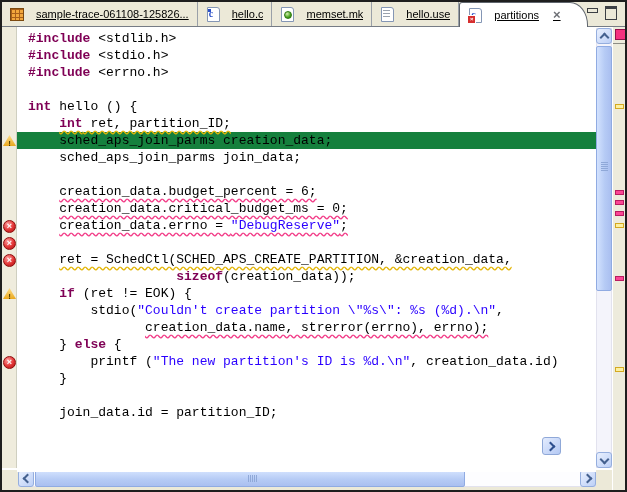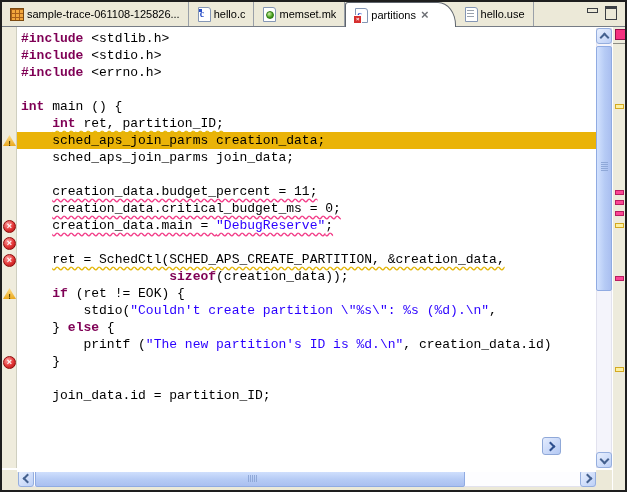--- a/index.html
+++ b/index.html
@@ -4,22 +4,22 @@
 <style>
   html,body{margin:0;padding:0;background:#fff;}
   .window{position:relative;width:627px;height:492px;box-sizing:border-box;
     border:2px solid #1e1e1e;background:#ece9d8;overflow:hidden;
     font-family:"Liberation Sans",sans-serif;}
   .app{position:absolute;left:0;top:0;width:623px;height:488px;}
 
   
   .tabbar{position:absolute;left:0;top:0;width:623px;height:24px;background:#ece9d8;
     border-bottom:1px solid #767c85;display:flex;align-items:stretch;z-index:5;}
-  .tab{position:relative;display:flex;align-items:center;gap:2px;padding:0 8px 0 7px;
-    font-size:11px;color:#000;box-sizing:border-box;cursor:default;}
+  .tab{position:relative;display:flex;align-items:center;gap:11px;padding:0 8px 0 7px;
+    font-size:11px;color:#000;box-sizing:border-box;cursor:default;text-decoration:underline;}
   .tab.inactive{border-right:1px solid #9aa0a8;}
   .tab.active{background:#fff;border:1px solid #5f656d;border-bottom:none;
     border-top-left-radius:3px;border-top-right-radius:18px 23px;
     padding-right:26px;margin-bottom:-1px;height:25px;z-index:6;}
   .tab-label{white-space:nowrap;overflow:hidden;}
   .tab-close{font-size:13px;font-weight:bold;color:#6e7076;margin-left:3px;line-height:12px;}
   
   .icon16{position:relative;width:16px;height:16px;flex:0 0 16px;}
   .ic-trace{position:absolute;left:1px;top:2px;width:12px;height:11px;background:#f2a73c;
     border:1px solid #7c4a10;
@@ -43,23 +43,23 @@
   .wc-max{right:7px;}
   .wc-max::after{content:"";position:absolute;left:1px;top:1px;width:10px;height:10px;
     border:1px solid #3c3f44;border-top-width:3px;}
 
   
   .main{position:absolute;left:0;top:24px;width:610px;height:444px;background:#fff;}
   .lruler{position:absolute;left:0;top:24px;width:14px;height:442px;background:#efecdd;
     border-right:1px solid #cfcfc0;z-index:2;}
   .editor{position:absolute;left:15px;top:24px;width:579px;height:442px;background:#fff;
     overflow:hidden;z-index:1;}
-  .code-line{height:17px;line-height:17px;white-space:pre;padding-left:4px;
+  .code-line{height:17px;line-height:17px;white-space:pre;padding-left:11px;
     font-family:"Liberation Mono",monospace;font-size:13px;}
-  .code-line.current{background:#eab308;}
+  .code-line.current{background:#15803d;}
   .kw{color:#7f0055;font-weight:bold;}
   .str{color:#2a00ff;}
   .pl{color:#000;}
   .sq-warning{text-decoration:underline wavy #e3b505;text-decoration-skip-ink:none;text-underline-offset:3px;}
   .sq-error{text-decoration:underline wavy #f23b87;text-decoration-skip-ink:none;text-underline-offset:3px;}
 
   
   .m-icon{position:absolute;left:1px;}
   .m-warning{width:13px;height:11px;background:linear-gradient(#ffdf8a,#eaa81d);
     clip-path:polygon(50% 0,100% 100%,0 100%);filter:drop-shadow(0 0 0.5px #7c5d00);}
@@ -131,67 +131,68 @@
           </span>
           <span class="tab-label">hello.c</span>
         </div>
         <div class="tab inactive">
           <span class="icon16">
             <span class="ic-page"></span>
             <span class="ic-ball"></span>
           </span>
           <span class="tab-label">memset.mk</span>
         </div>
+        <div class="tab inactive">
+          <span class="icon16">
+            <span class="ic-page"></span>
+            <span class="ic-lines"></span>
+          </span>
+          <span class="tab-label">hello.use</span>
+        </div>
         <div class="tab active">
           <span class="icon16">
             <span class="ic-page"></span>
             <span class="ic-c">c</span>
             <span class="ic-err-badge">×</span>
           </span>
           <span class="tab-label">partitions</span>
           <span class="tab-close">×</span>
-        </div>
-        <div class="tab inactive">
-          <span class="icon16">
-            <span class="ic-page"></span>
-            <span class="ic-lines"></span>
-          </span>
-          <span class="tab-label">hello.use</span>
         </div>
       </div>
     <div class="winctrl wc-min" title="Minimize"></div>
     <div class="winctrl wc-max" title="Maximize"></div>
 
     <div class="main"></div>
     <div class="lruler">
         <div class="m-icon m-warning" style="top: 109px;"></div>
         <div class="m-icon m-error" style="top: 194px;"></div>
         <div class="m-icon m-error" style="top: 211px;"></div>
         <div class="m-icon m-error" style="top: 228px;"></div>
         <div class="m-icon m-warning" style="top: 262px;"></div>
         <div class="m-icon m-error" style="top: 330px;"></div>
       </div>
     <div class="editor" style="padding-top: 4px;">
         <div class="code-line"><span class="kw">#include</span><span class="pl"> &lt;stdlib.h&gt;</span></div>
         <div class="code-line"><span class="kw">#include</span><span class="pl"> &lt;stdio.h&gt;</span></div>
         <div class="code-line"><span class="kw">#include</span><span class="pl"> &lt;errno.h&gt;</span></div>
         <div class="code-line"></div>
-        <div class="code-line"><span class="kw">int</span><span class="pl"> main () {</span></div>
+        <div class="code-line"><span class="kw">int</span><span class="pl"> hello () {</span></div>
         <div class="code-line">    <span class="sq-warning"><span class="kw">int</span><span class="pl"> ret, partition_ID;</span></span></div>
         <div class="code-line current">    <span class="pl">sched_aps_join_parms creation_data;</span></div>
         <div class="code-line">    <span class="pl">sched_aps_join_parms join_data;</span></div>
         <div class="code-line"></div>
-        <div class="code-line">    <span class="sq-error"><span class="pl">creation_data.budget_percent = 11;</span></span></div>
+        <div class="code-line">    <span class="sq-error"><span class="pl">creation_data.budget_percent = 6;</span></span></div>
         <div class="code-line">    <span class="sq-error"><span class="pl">creation_data.critical_budget_ms = 0;</span></span></div>
-        <div class="code-line">    <span class="sq-error"><span class="pl">creation_data.main = </span><span class="str">"DebugReserve"</span><span class="pl">;</span></span></div>
+        <div class="code-line">    <span class="sq-error"><span class="pl">creation_data.errno = </span><span class="str">"DebugReserve"</span><span class="pl">;</span></span></div>
         <div class="code-line"></div>
         <div class="code-line">    <span class="sq-warning"><span class="pl">ret = SchedCtl(SCHED_APS_CREATE_PARTITION, &amp;creation_data,</span></span></div>
         <div class="code-line">                   <span class="kw">sizeof</span><span class="pl">(creation_data));</span></div>
         <div class="code-line">    <span class="kw">if</span><span class="pl"> (ret != EOK) {</span></div>
         <div class="code-line">        <span class="pl">stdio(</span><span class="str">"Couldn't create partition \"%s\": %s (%d).\n"</span><span class="pl">,</span></div>
+        <div class="code-line">               <span class="sq-error"><span class="pl">creation_data.name, strerror(errno), errno);</span></span></div>
         <div class="code-line">    <span class="pl">} </span><span class="kw">else</span><span class="pl"> {</span></div>
         <div class="code-line">        <span class="pl">printf (</span><span class="str">"The new partition's ID is %d.\n"</span><span class="pl">, creation_data.id)</span></div>
         <div class="code-line">    <span class="pl">}</span></div>
         <div class="code-line"></div>
         <div class="code-line">    <span class="pl">join_data.id = partition_ID;</span></div>
       </div>
 
     <div class="overlay-btn">
       <span class="chev chev-right"></span>
     </div>

